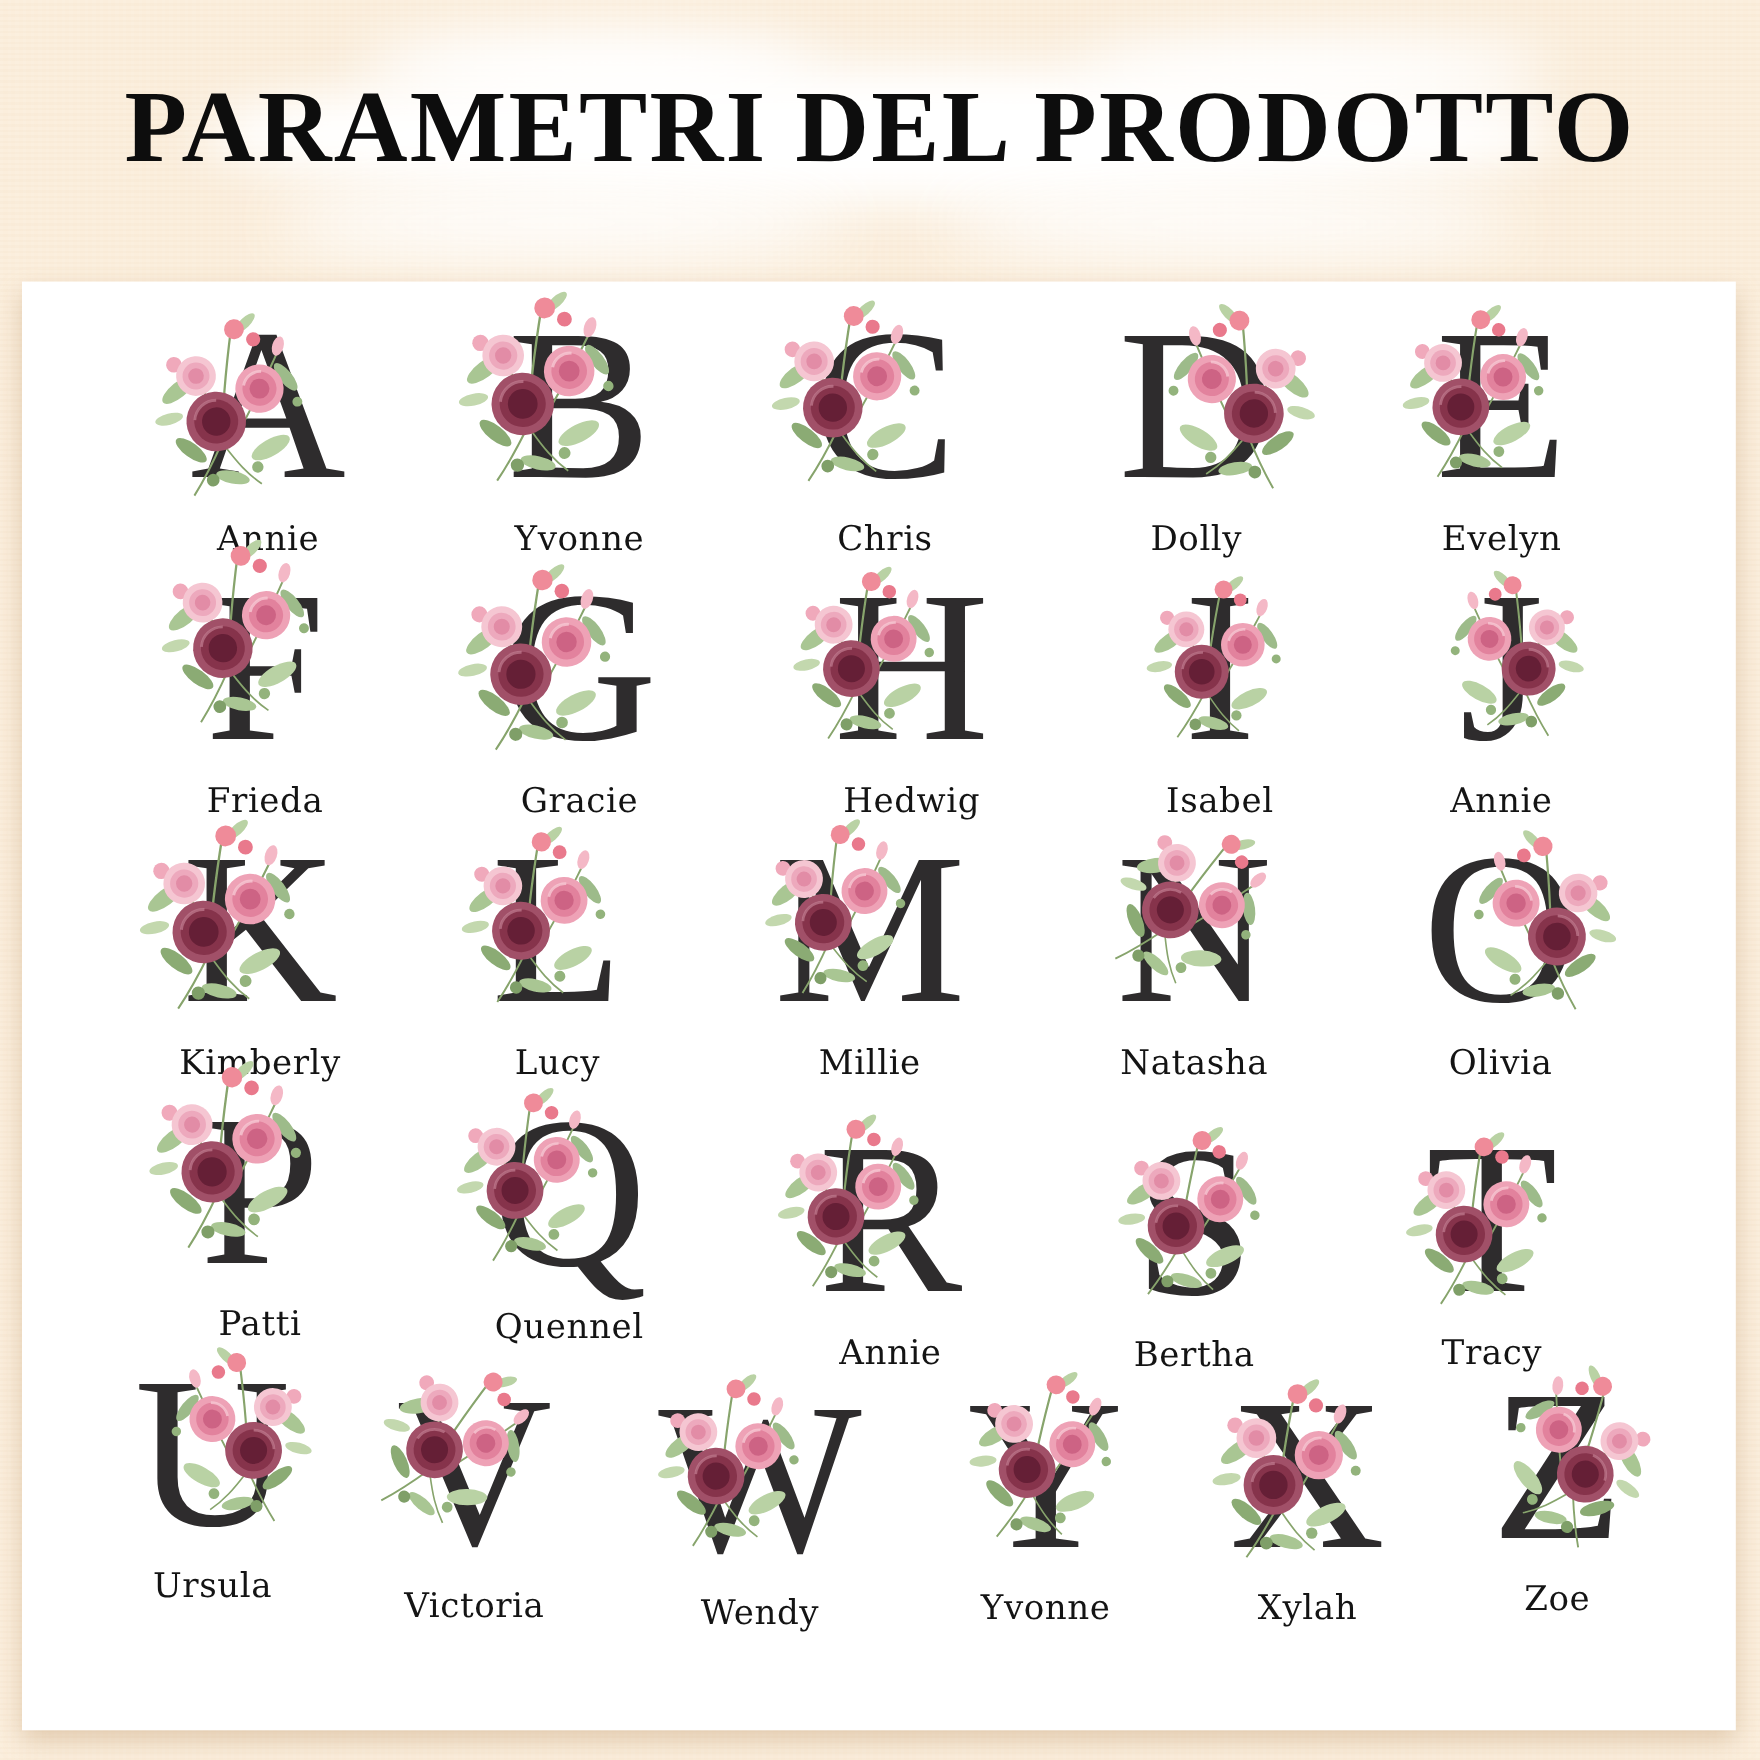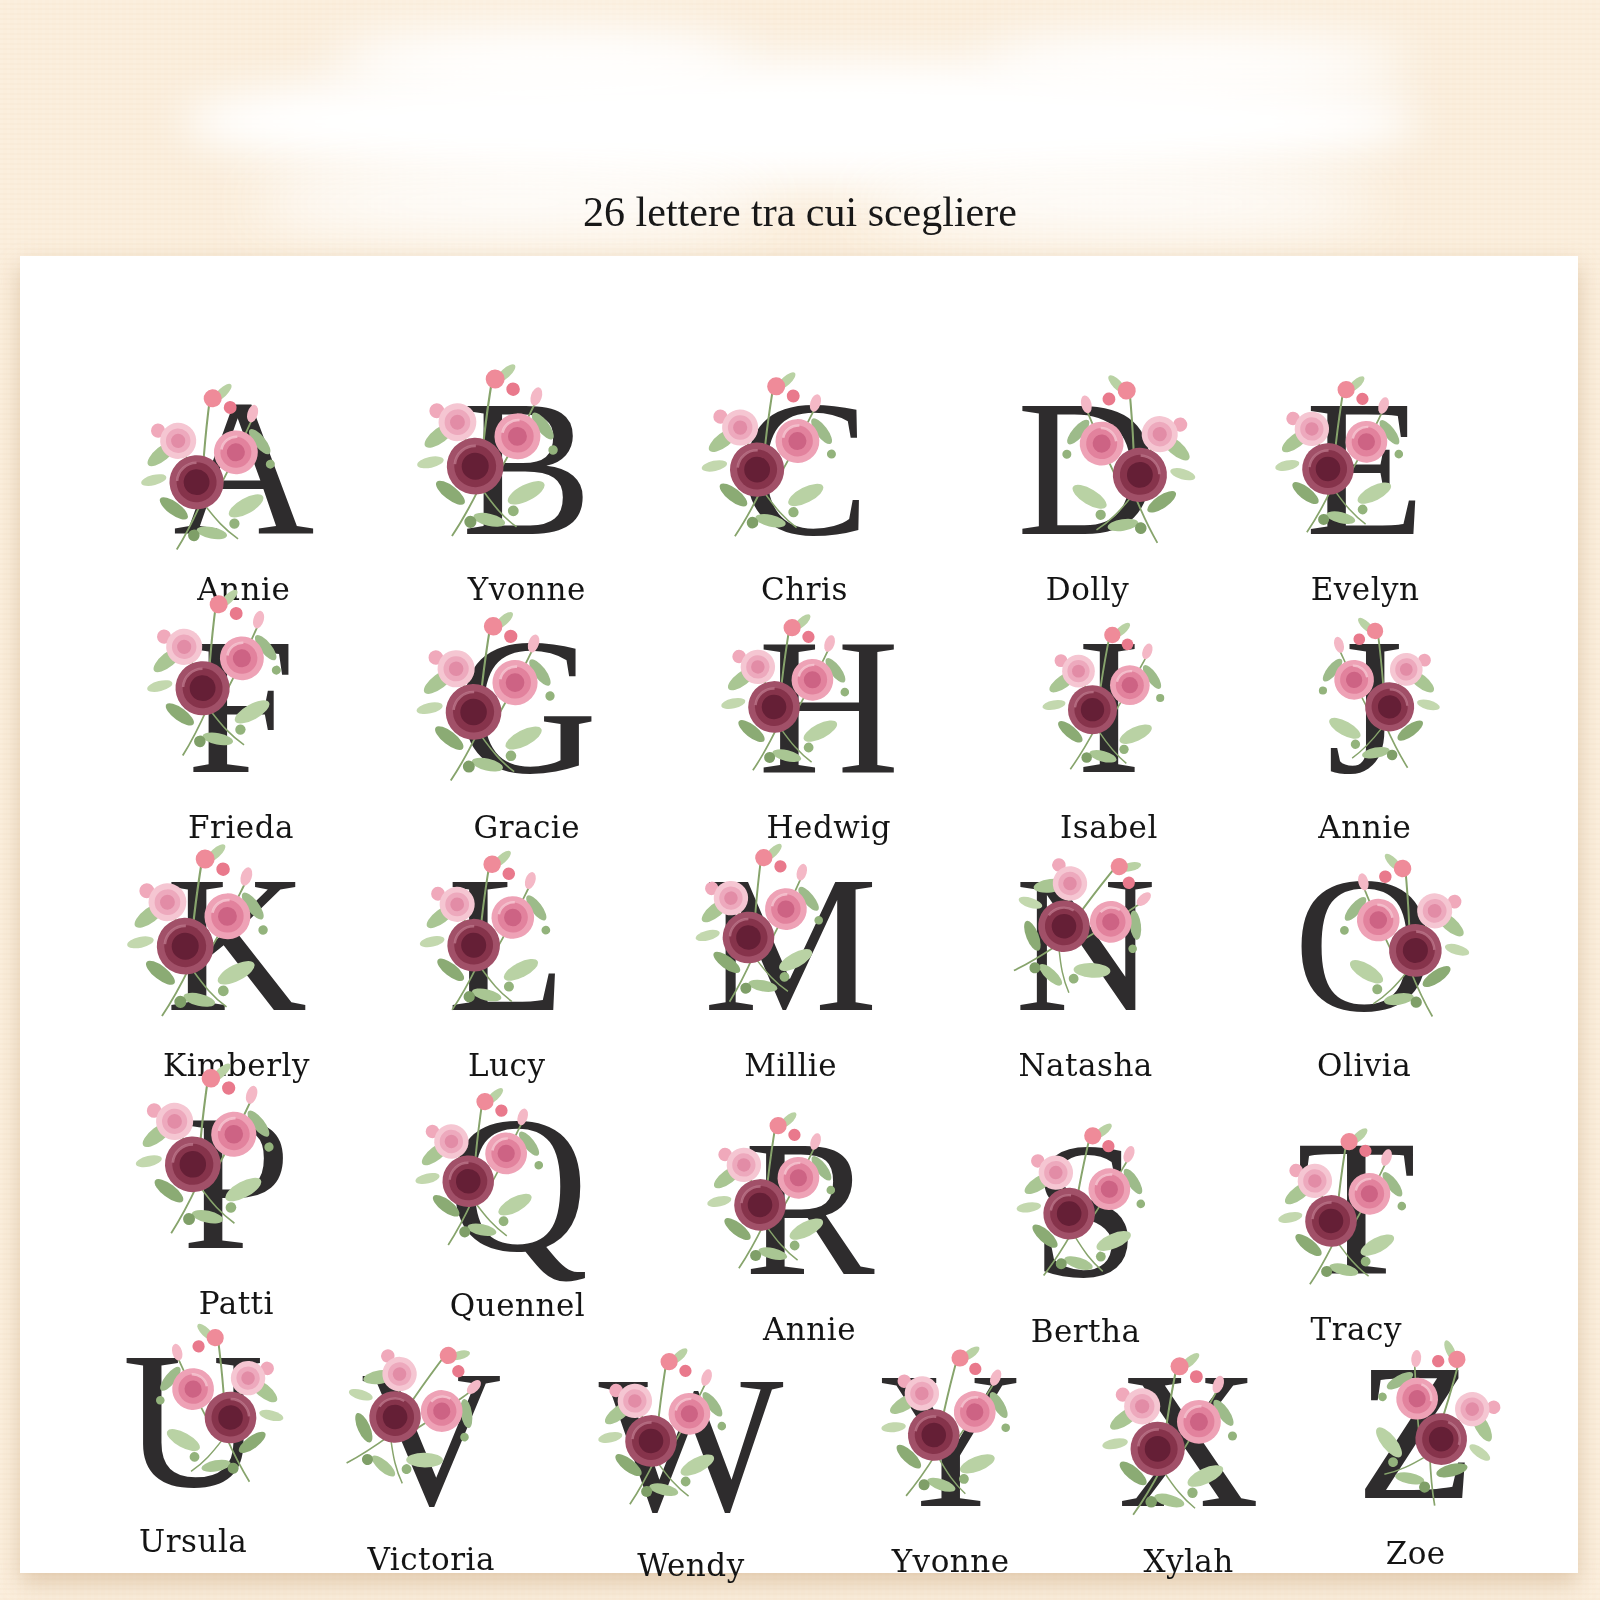--- a/index.html
+++ b/index.html
@@ -25,21 +25,21 @@
   }
   .subtitle{
     position:absolute;left:0;top:188px;width:100%;text-align:center;
     font-size:42px;font-weight:400;color:#181818;margin:0;
   }
 
   .card{
     position:absolute;left:20px;top:256px;width:1558px;height:1317px;
     background:#ffffff;box-sizing:border-box;
     box-shadow:0 10px 22px rgba(184,146,100,.40);
-    display:flex;flex-direction:column;justify-content:flex-end;
+    display:flex;flex-direction:column;justify-content:flex-start;
     padding:14px 6px;
   }
   .row{display:flex;justify-content:space-evenly;align-items:flex-end;}
   .cell{display:flex;flex-direction:column;align-items:center;}
   .art{position:relative;height:198px;display:flex;align-items:center;justify-content:center;}
   .glyph{
     font-family:"Liberation Serif", serif;font-weight:400;
     font-size:196px;line-height:1;color:#2e2c2d;position:relative;z-index:1;
   }
   .cluster{position:absolute;z-index:2;pointer-events:none;}
@@ -51,21 +51,21 @@
 </head>
 <body>
 
 <div id="canvas" style="background-color: rgb(251, 238, 220);">
   <div class="cloud c1"></div>
   <div class="cloud c2"></div>
   <div class="cloud c3"></div>
   <div class="cloud c4"></div>
   <div class="cloud c5"></div>
 
-  <h2 class="subtitle">26 lettere tra cui scegliere</h2>
+  <h1 class="title" style="color: rgb(13, 13, 13);">PARAMETRI DEL PRODOTTO</h1>
 
   <div class="card" id="card" style="background: rgb(255, 255, 255);">
       <div class="row">
         <div class="cell">
     <div class="art">
       <span class="glyph" style="color: rgb(46, 44, 45);">A</span>
       <svg class="cluster" viewBox="0 0 120 140" width="148" height="172" aria-hidden="true" style="left: 30%; top: 50%; transform: translate(-50%, -50%) rotate(-4deg) scale(1.05, 1.05);">
         <g>
           <path d="M60 15 C 55 40 50 70 48 95" stroke="#87a46c" stroke-width="1.6" fill="none"></path>
           <path d="M30 40 C 40 60 45 80 50 100" stroke="#87a46c" stroke-width="1.4" fill="none"></path>

